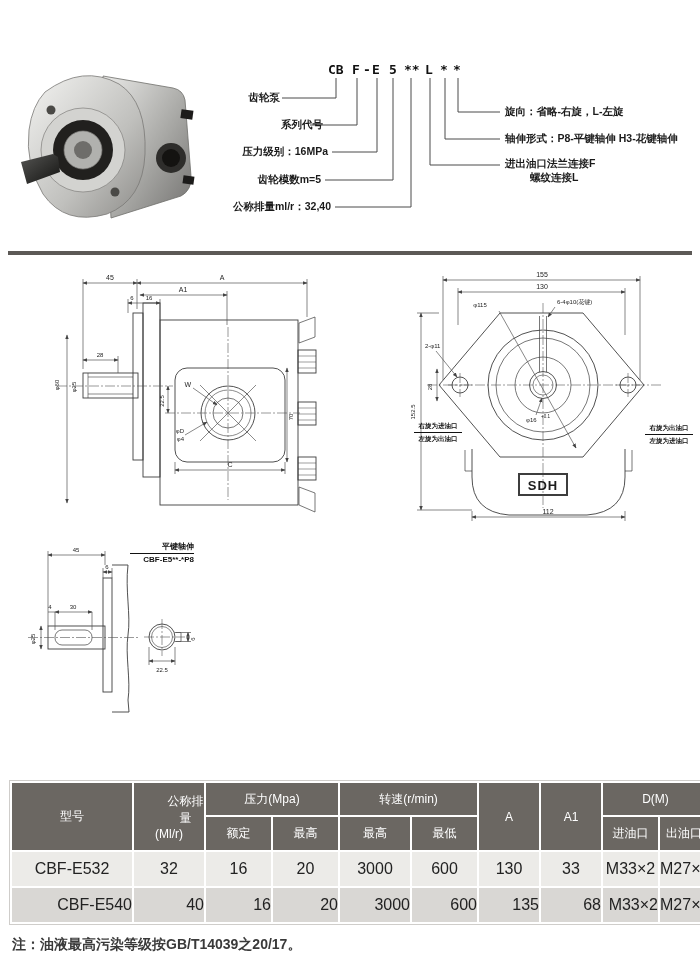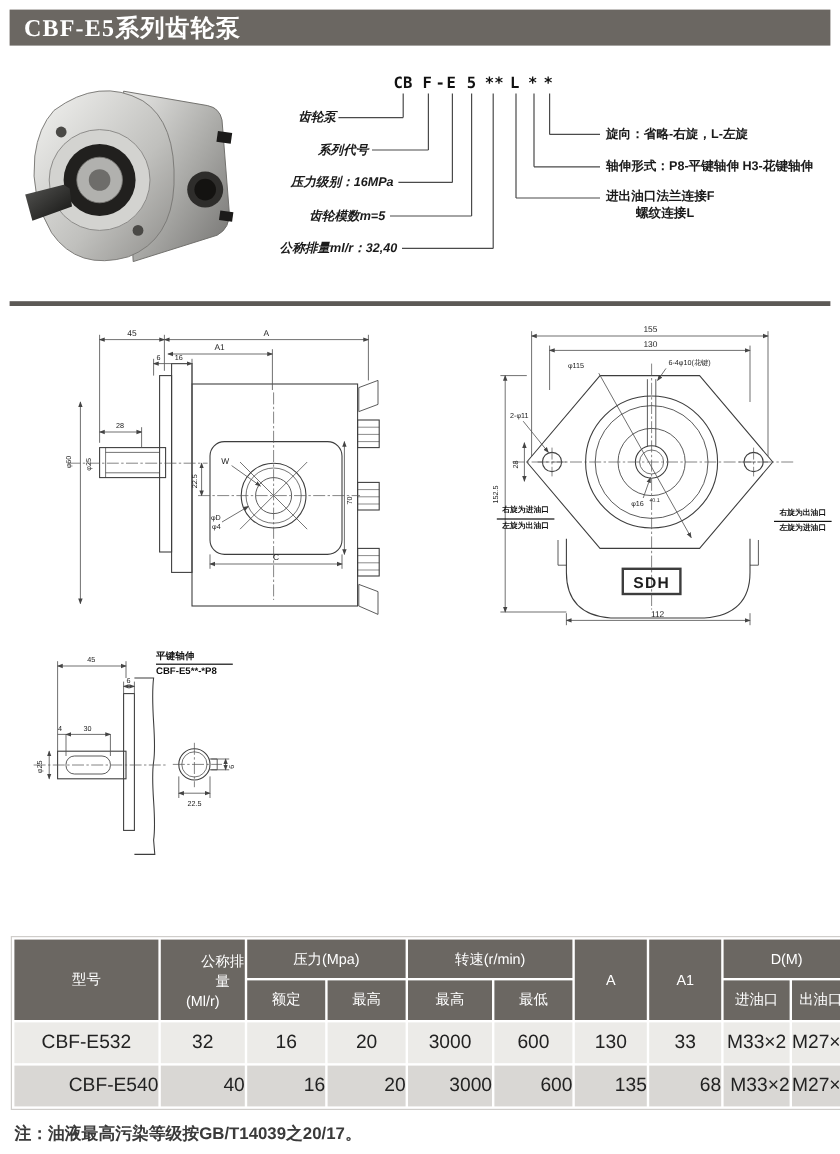--- a/index.html
+++ b/index.html
@@ -6,44 +6,41 @@
   #page{position:relative;width:700px;height:962px;background:#ffffff;overflow:hidden;
         font-family:"Liberation Sans","DejaVu Sans",sans-serif;color:#222;}
   .titlebar{position:absolute;left:8px;top:8px;width:684px;height:30px;background:#6b6762;
             color:#fff;display:flex;align-items:center;padding-left:12px;box-sizing:border-box;
             font-family:"Liberation Serif","DejaVu Serif",serif;font-size:20px;font-weight:bold;letter-spacing:1px;}
   .divider{position:absolute;left:8px;top:251px;width:684px;height:4px;background:#5c5956;}
   .abs{position:absolute;}
   .mc-token{position:absolute;top:62px;font-family:"DejaVu Sans Mono","Liberation Mono",monospace;
             font-weight:bold;font-size:13px;color:#111;}
   .mc-label{position:absolute;font-size:10.5px;font-weight:bold;white-space:nowrap;color:#1a1a1a;}
-  .mc-left{text-align:left;font-style:italic;}
+  .mc-left{text-align:left;}
   svg text{fill:#1d1d1d;font-family:"Liberation Sans","DejaVu Sans",sans-serif;}
   .dimtxt{font-size:7px;}
   .dimtxt-s{font-size:6px;}
   .port-note{position:absolute;font-size:6.5px;font-weight:bold;text-align:center;color:#111;line-height:1.7;}
   .port-note .l1{display:block;border-bottom:1px solid #111;padding-bottom:1px;}
-  .key-head{position:absolute;font-size:8px;font-weight:bold;text-align:left;color:#111;line-height:1.4;}
+  .key-head{position:absolute;font-size:8px;font-weight:bold;text-align:right;color:#111;line-height:1.4;}
   .key-head .l1{display:block;border-bottom:1px solid #111;padding-bottom:1px;}
   table.spec{position:absolute;left:10px;top:781px;width:680px;border-collapse:separate;
              border-spacing:2px;background:#fff;table-layout:fixed;outline:1px solid #cfcdca;}
   table.spec th{background:#6b6762;color:#fff;font-weight:normal;font-size:12px;text-align:center;padding:0;}
   table.spec td{text-align:center;font-size:16px;color:#222;padding:0;}
   table.spec tr.row-a td{background:#ecebe8;}
   table.spec tr.row-b td{background:#d9d7d4;text-align:right;}
   .note{position:absolute;left:12px;top:936px;font-size:14px;font-weight:bold;color:#3a3a3a;}
 </style>
 </head>
 <body>
 
 <div id="page">
 
-  <div class="titlebar">
-    <span>CBF-E5系列齿轮泵</span>
-  </div>
 
   <svg class="abs" style="left:15px;top:58px;" width="210" height="172" viewBox="0 0 210 172">
     <defs>
       <linearGradient id="gBody" x1="0" y1="0" x2="1" y2="1">
         <stop offset="0" stop-color="#e9e9e7"></stop>
           <stop offset="0.55" stop-color="#a9a9a6"></stop>
           <stop offset="1" stop-color="#737270"></stop>
       </linearGradient>
       <linearGradient id="gFlange" x1="0" y1="0" x2="1" y2="1">
         <stop offset="0" stop-color="#f3f3f1"></stop>
@@ -87,21 +84,21 @@
       <path d="M97,23 V97 M52,97 H97"></path>
       <path d="M113,23 V125 M45,125 H113"></path>
       <path d="M131,23 V152 M55,152 H131"></path>
       <path d="M150,23 V110 M150,110 H220"></path>
       <path d="M165,23 V84 M165,84 H220"></path>
       <path d="M178,23 V57 M178,57 H220"></path>
     </g>
   </svg>
 
   <div class="mc-label mc-left" style="right:420px;top:91px;">齿轮泵</div>
-  <div class="mc-label mc-left" style="right:393px;top:118px;">系列代号</div>
+  <div class="mc-label mc-left" style="right:377px;top:118px;">系列代号</div>
   <div class="mc-label mc-left" style="right:372px;top:145px;margin-left:44px;">压力级别：16MPa</div>
   <div class="mc-label mc-left" style="right:379px;top:173px;">齿轮模数m=5</div>
   <div class="mc-label mc-left" style="right:369px;top:200px;">公称排量ml/r：32,40</div>
   <div class="mc-label" style="left:505px;top:105px;">旋向：省略-右旋，L-左旋</div>
   <div class="mc-label" style="left:505px;top:132px;">轴伸形式：P8-平键轴伸  H3-花键轴伸</div>
   <div class="mc-label" style="left:505px;top:157px;">进出油口法兰连接F</div>
   <div class="mc-label" style="left:530px;top:171px;">螺纹连接L</div>
 
   <div class="divider"></div>
 

